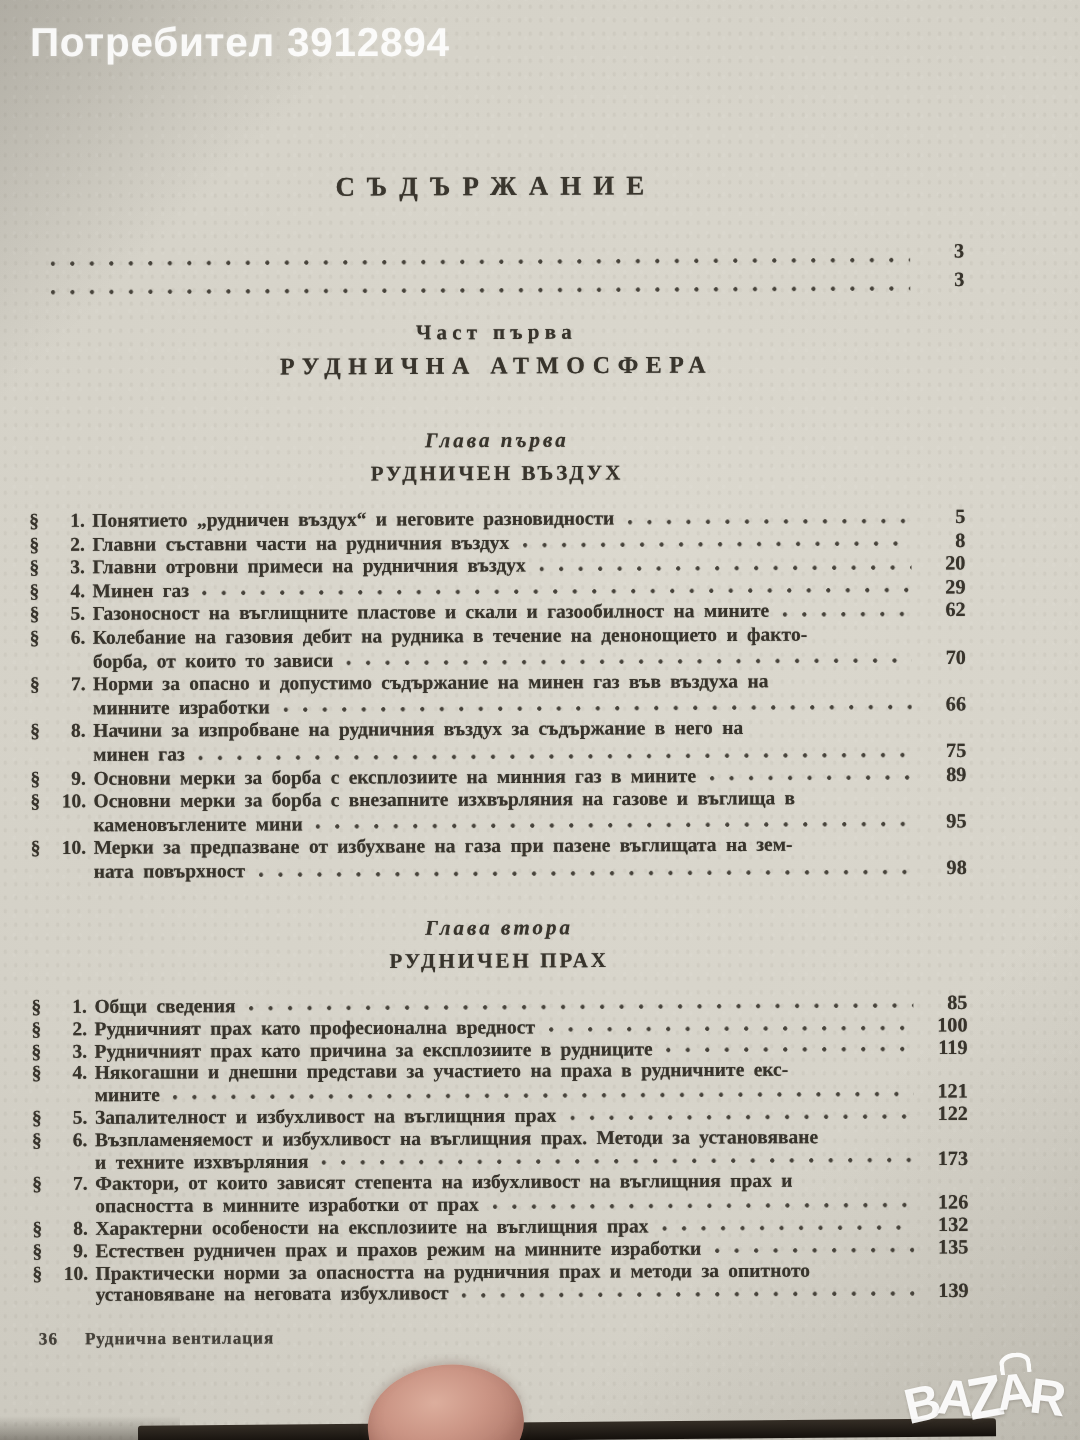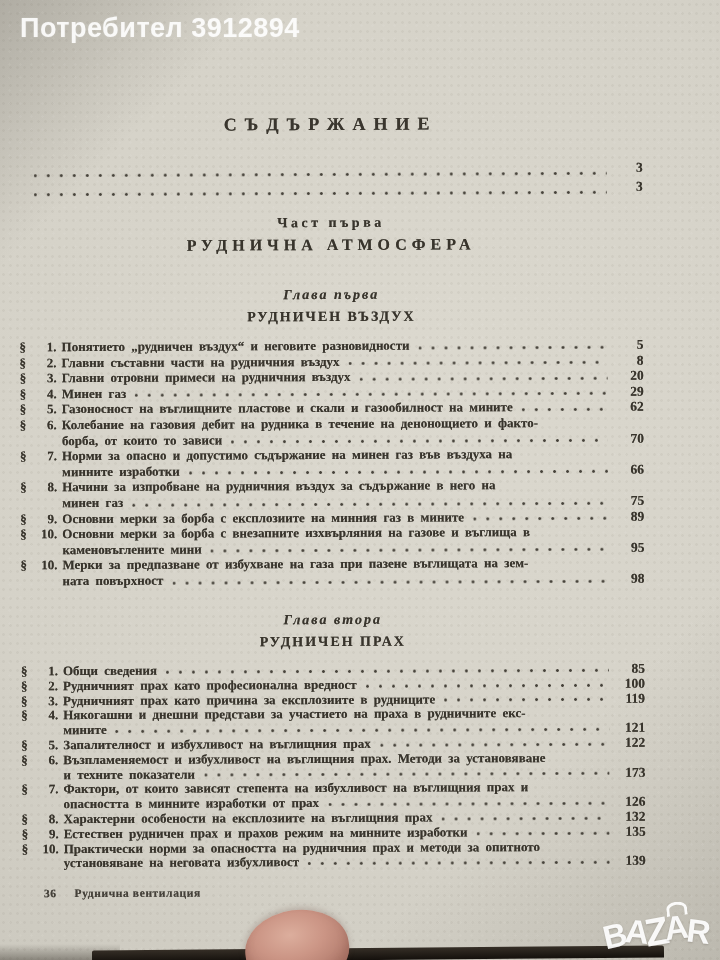--- a/index.html
+++ b/index.html
@@ -47,21 +47,21 @@
   .list2 .toc-row{height:14.8px;}
   .toc-row{display:flex;align-items:baseline;font-size:13px;font-weight:bold;
     white-space:nowrap;word-spacing:3px;}
   .sec{flex:none;width:42px;display:flex;}
   .para{width:14px;}
   .num{flex:1;text-align:right;padding-right:5px;}
   .leader{flex:1;align-self:flex-end;height:3px;margin:0 8px 4px 9px;
     background-image:radial-gradient(circle at 1.5px 1.5px, #47433b 1.2px, rgba(0,0,0,0) 1.6px);
     background-size:13px 3px;background-repeat:repeat-x;}
   .pg{flex:none;min-width:28px;text-align:right;font-size:13.5px;}
-  .footer{position:absolute;top:886px;left:22px;font-size:11.5px;font-weight:bold;
+  .footer{position:absolute;top:886px;left:4px;font-size:11.5px;font-weight:bold;
     letter-spacing:0.6px;color:#45413a;display:flex;}
   .footer .sig{margin-right:18px;}
   .table-edge{position:absolute;left:92px;right:56px;bottom:0;height:12px;z-index:3;
     background:linear-gradient(#352e26,#14100c);transform:rotate(-0.5deg);border-radius:2px 2px 0 0;}
   .corner-shadow{position:absolute;left:0;bottom:0;width:120px;height:16px;z-index:2;
     background:linear-gradient(to top, rgba(55,50,42,0.45), rgba(0,0,0,0));}
   .thumb{position:absolute;left:245px;bottom:-26px;width:104px;height:76px;z-index:4;
     border-radius:50% 50% 45% 45%;transform:rotate(-8deg);
     background:radial-gradient(60% 55% at 45% 32%, #dcae9d 0%, #cb9585 55%, #b57f70 100%);
     box-shadow:0 -2px 6px rgba(90,60,50,0.25), inset 0 -8px 10px rgba(120,70,60,0.35);}
@@ -282,21 +282,21 @@
         </div>
         <div class="toc-row">
           <span class="sec">
             <span class="para">§</span>
             <span class="num">6.</span>
           </span>
           <span class="txt">Възпламеняемост и избухливост на въглищния прах. Методи за установяване</span>
         </div>
         <div class="toc-row">
           <span class="sec"></span>
-          <span class="txt">и техните показатели</span>
+          <span class="txt">и техните изхвърляния</span>
           <span class="leader"></span>
           <span class="pg">173</span>
         </div>
         <div class="toc-row">
           <span class="sec">
             <span class="para">§</span>
             <span class="num">7.</span>
           </span>
           <span class="txt">Фактори, от които зависят степента на избухливост на въглищния прах и</span>
         </div>

